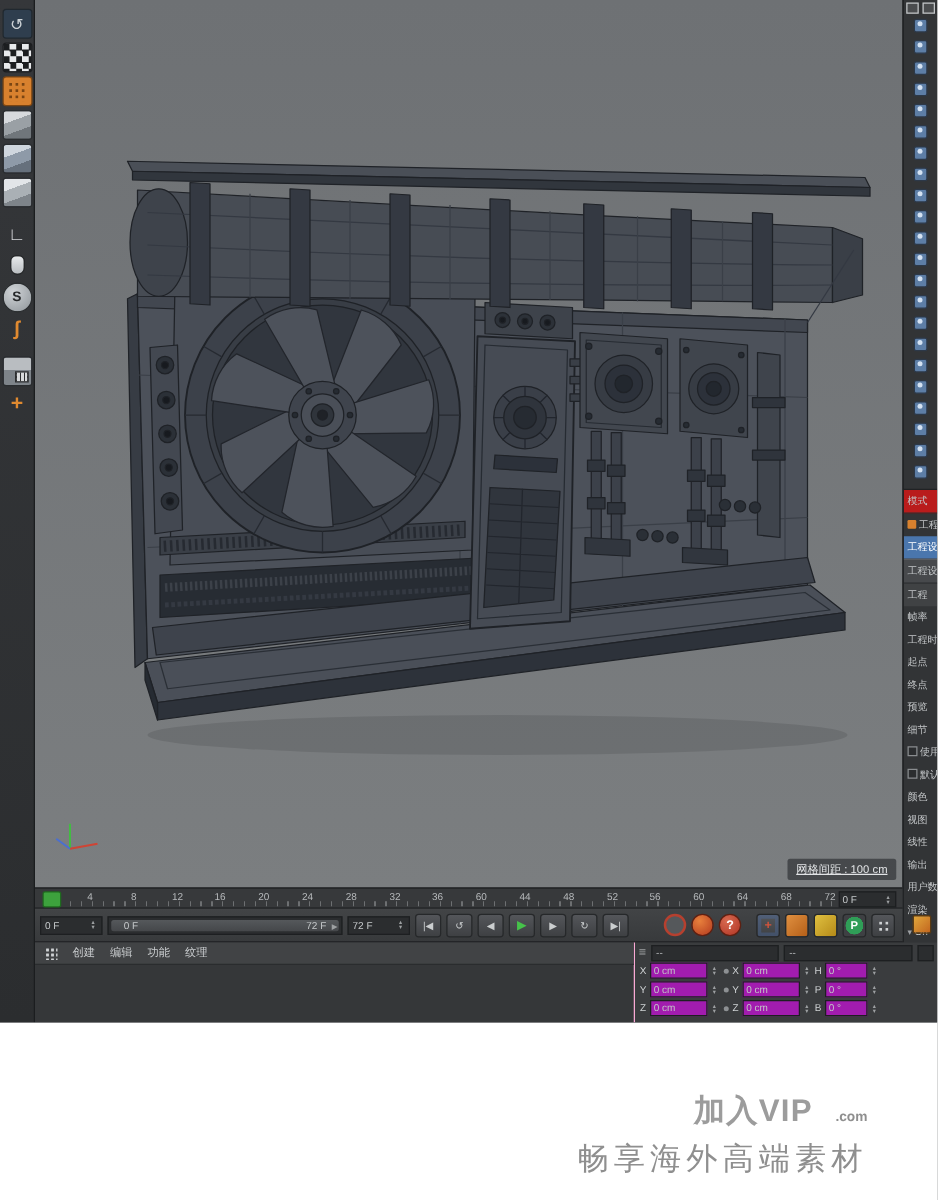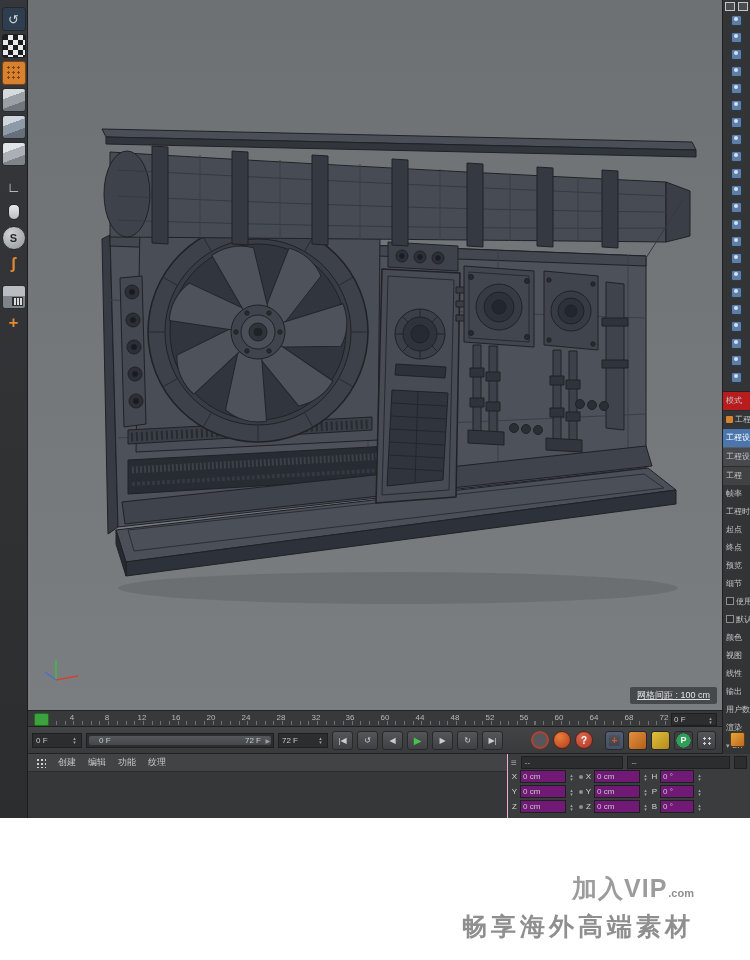--- a/index.html
+++ b/index.html
@@ -87,33 +87,33 @@
 
   
   .coords{position:absolute;left:508px;top:754px;width:242px;height:64px;background:#3a3c3e;box-sizing:border-box;padding:2px 3px;font-size:8px;color:#c3c6c8;}
   .c-head{display:flex;align-items:center;gap:4px;height:13px;}
   .c-menu{color:#9da0a2;font-size:10px;line-height:10px;}
   .c-menu::after{content:"≡";}
   .c-dd{flex:1;height:11px;background:#2b2d2f;border:1px solid #1d1f21;padding:0 3px;line-height:11px;color:#b8bbbd;box-sizing:content-box;}
   .c-sq{width:11px;height:11px;background:#2b2d2f;border:1px solid #1d1f21;}
   .c-row{display:flex;align-items:center;gap:2px;height:15px;}
   .c-lab{width:7px;color:#cfd2d4;text-align:center;}
-  .c-val{height:11px;background:#701a75;border:1px solid #1d1f21;line-height:11px;padding:0 2px;overflow:hidden;}
+  .c-val{height:11px;background:#a21caf;border:1px solid #1d1f21;line-height:11px;padding:0 2px;overflow:hidden;}
   .va{width:40px;} .vb{width:40px;} .vc{width:28px;}
   .spin{display:inline-flex;flex-direction:column;font-size:5px;line-height:4px;color:#9da0a2;width:7px;align-items:center;font-weight:normal;}
   .spin::before{content:"▴";} .spin::after{content:"▾";}
   .c-dot{width:4px;height:4px;border-radius:50%;background:#8d9093;margin-left:2px;flex:none;}
 
   
   .watermark{position:absolute;right:56px;top:872px;text-align:right;color:#9c9c9c;}
-  .wm-line1{display:flex;align-items:baseline;justify-content:flex-end;gap:1px;}
+  .wm-line1{display:flex;align-items:baseline;justify-content:flex-end;gap:18px;}
   .wm-join{font-size:25px;font-weight:bold;letter-spacing:1px;}
   .wm-brand{font-size:30px;font-weight:bold;color:#8f8f8f;}
   .wm-tld{font-size:11px;font-weight:bold;color:#8f8f8f;}
-  .wm-tag{font-size:25px;font-weight:bold;letter-spacing:4px;margin-top:5px;color:#8f8f8f;}
+  .wm-tag{font-size:25px;font-weight:normal;letter-spacing:4px;margin-top:5px;color:#8f8f8f;}
 </style>
 </head>
 <body>
 
 <div class="stage">
   <div class="app">
 
     <div class="left-bar">
       <div class="tool t-undo"></div>
       <div class="tool t-flag"></div>

